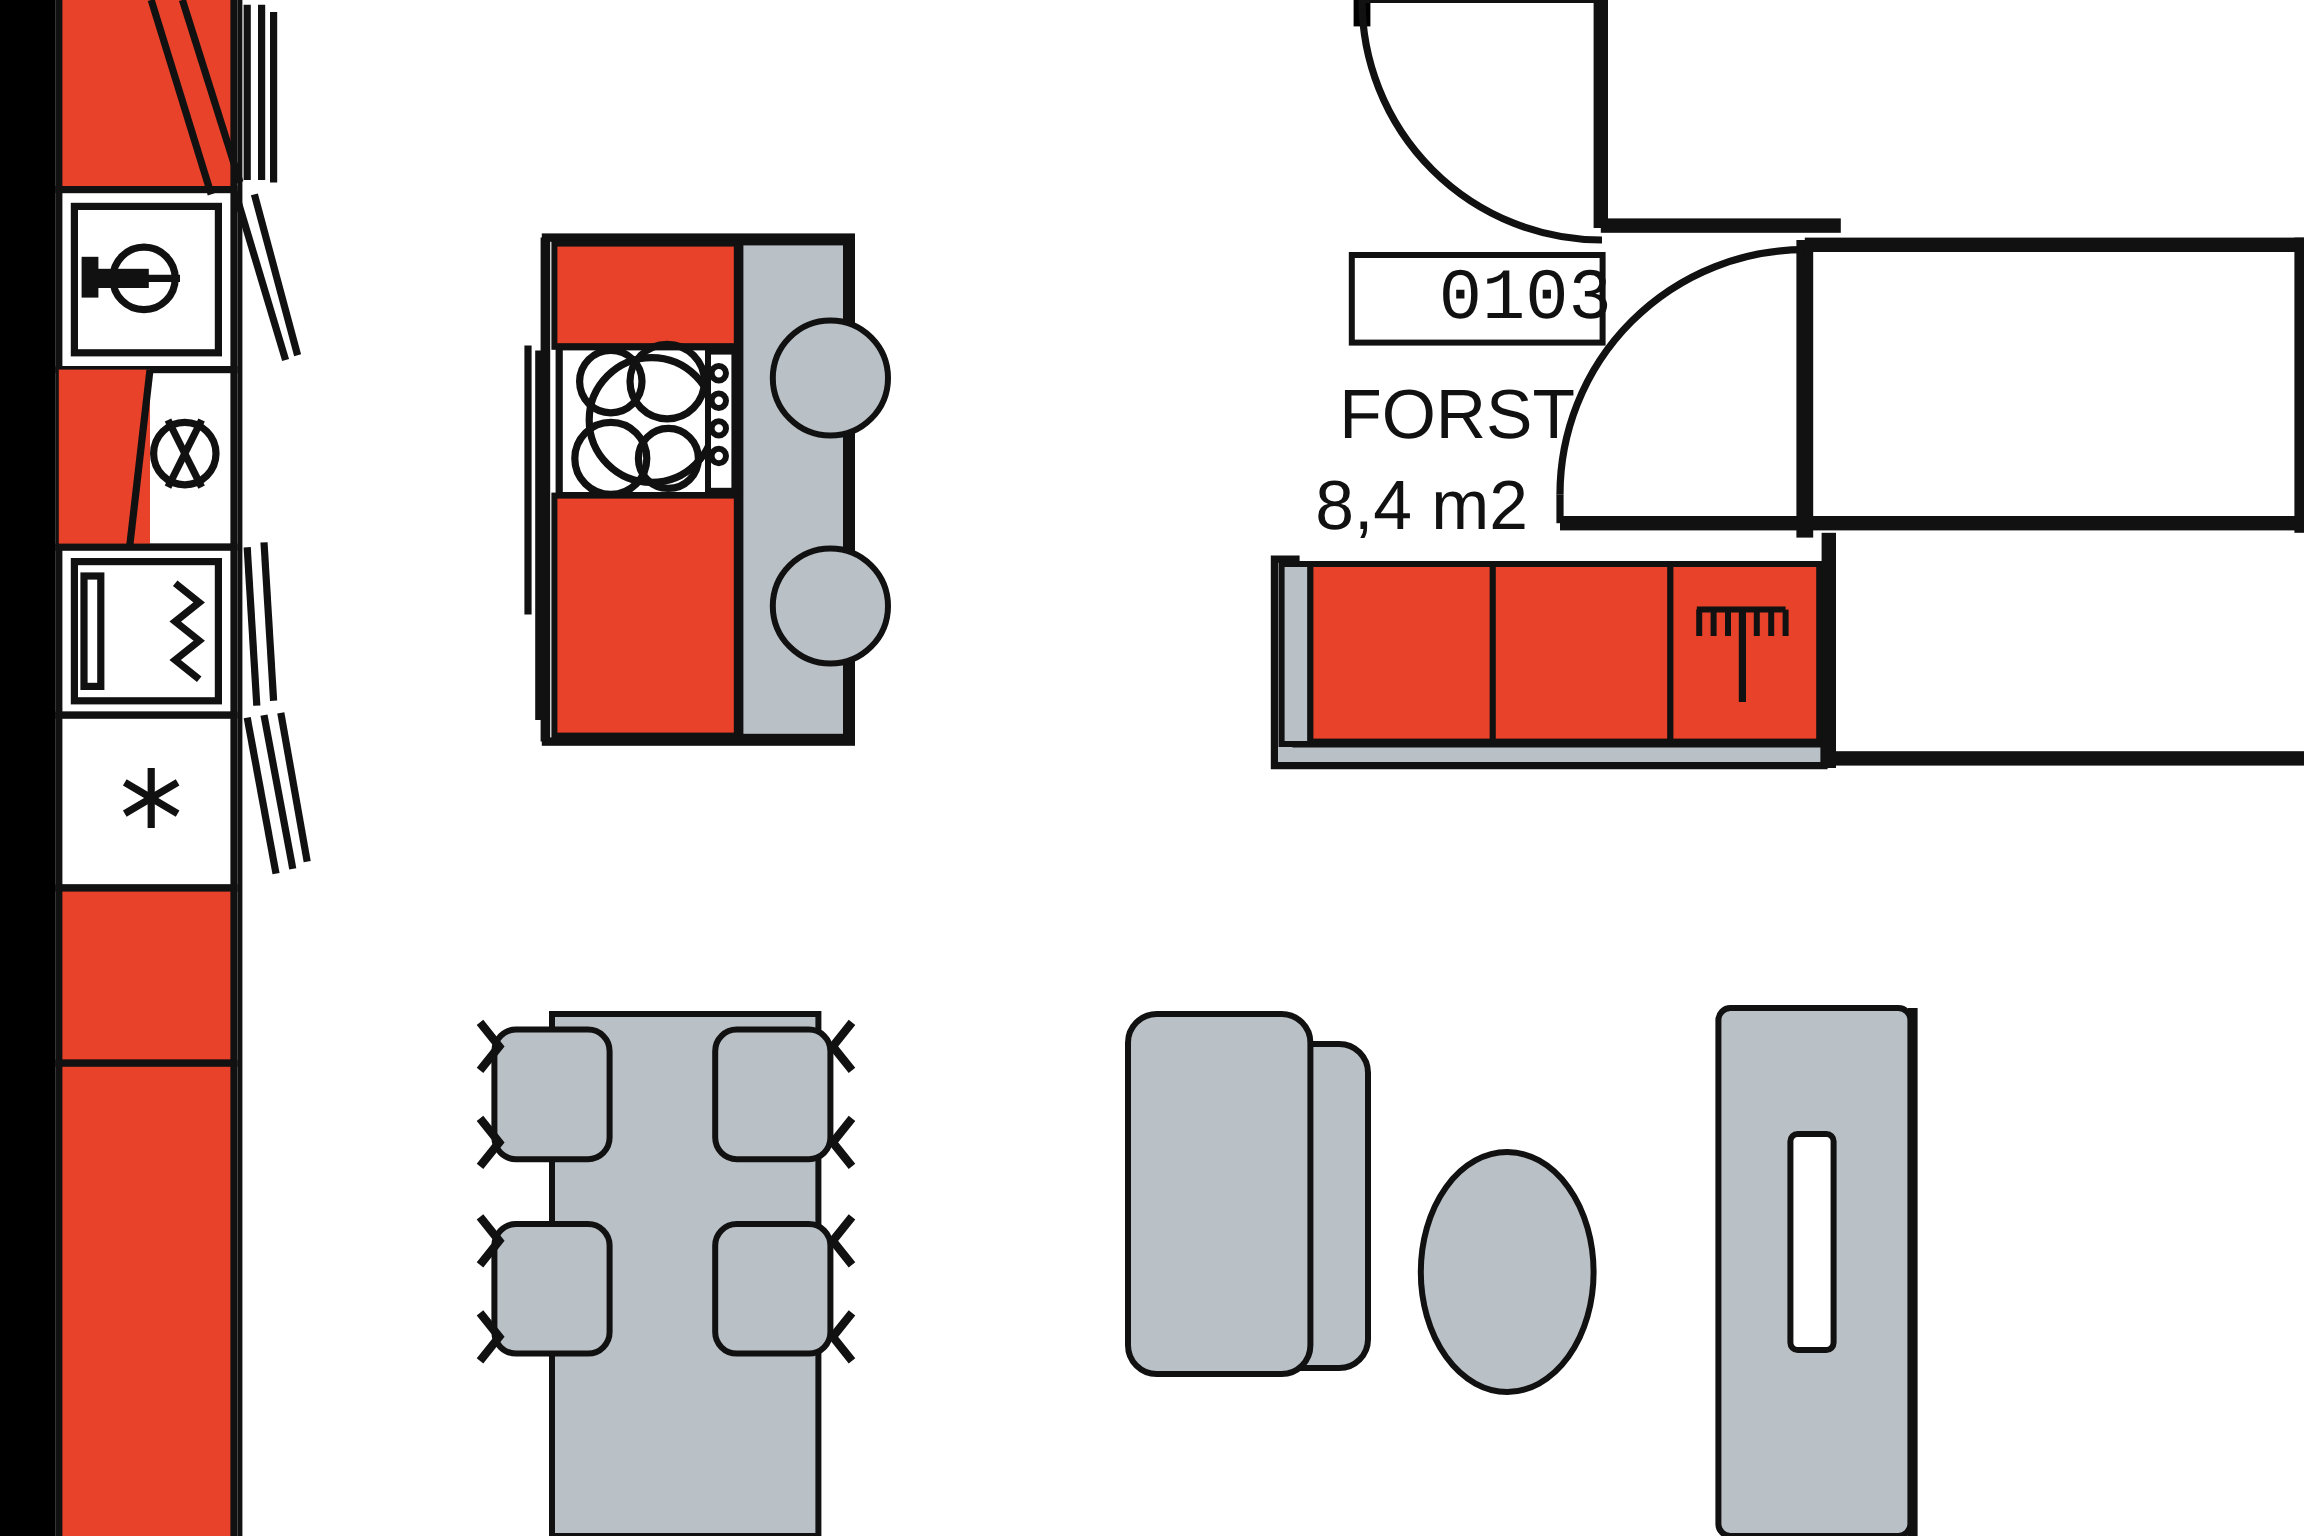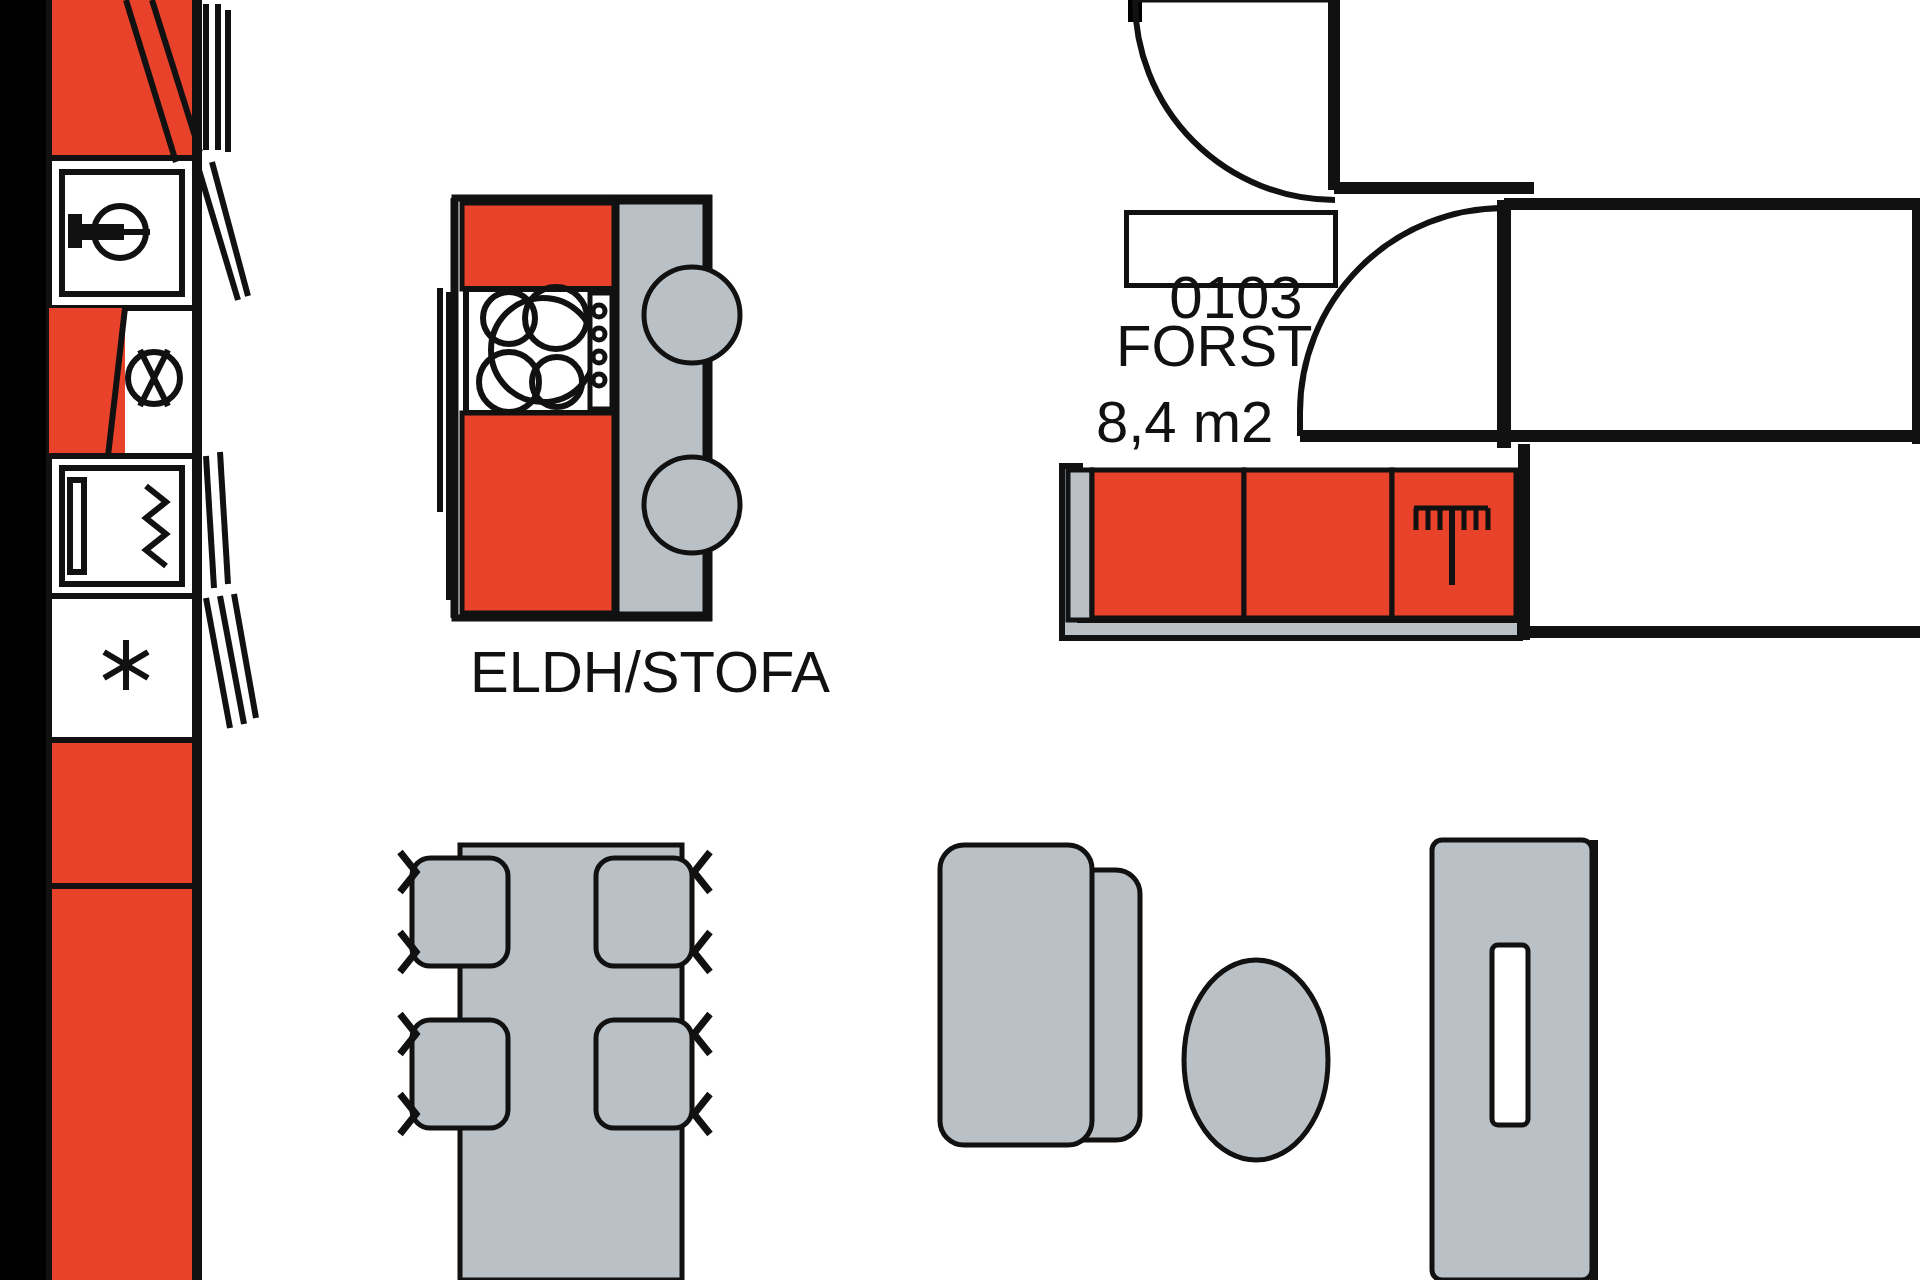--- a/index.html
+++ b/index.html
@@ -3,21 +3,21 @@
 <meta charset="utf-8">
 <style>
   html,body{margin:0;padding:0;background:#ffffff;}
   body{width:1920px;height:1280px;overflow:hidden;font-family:"Liberation Sans",sans-serif;}
   #plan{position:relative;width:1920px;height:1280px;background:#ffffff;}
   svg{display:block;}
   .lbl{position:absolute;color:#111111;font-family:"Liberation Sans",sans-serif;font-weight:400;white-space:nowrap;}
   #eldh-name{left:470px;top:638px;font-size:58px;letter-spacing:0px;}
   #eldh-area{left:536px;top:712px;font-size:58px;}
   #forst-box{position:absolute;left:1124px;top:210px;width:214px;height:78px;border:5px solid #111;background:#fff;box-sizing:border-box;}
-  #forst-num{position:absolute;left:0;top:0;width:214px;height:78px;line-height:70px;text-align:center;font-size:60px;color:#111;font-family:Liberation Sans, sans-serif;margin-top:48px;}
+  #forst-num{position:absolute;left:0;top:0;width:214px;height:78px;line-height:70px;text-align:right;font-size:60px;color:#111;font-family:Liberation Mono, monospace;}
   #forst-name{left:1116px;top:312px;font-size:58px;}
   #forst-area{left:1096px;top:388px;font-size:58px;}
 </style>
 </head>
 <body>
 
 <div id="plan">
 
   <svg width="1920" height="1280" viewBox="0 0 1920 1280">
 
@@ -219,21 +219,20 @@
     </g>
     <g>
       <rect x="1432" y="840" width="160" height="440" rx="10" fill="#B9C0C6" stroke="#111111" stroke-width="5"></rect>
       <rect x="1492" y="945" width="36" height="180" rx="6" fill="#ffffff" stroke="#111111" stroke-width="5"></rect>
       <rect x="1592" y="840" width="330" height="440" fill="#ffffff" stroke="none"></rect>
       <rect x="1590" y="840" width="8" height="440" fill="#111111"></rect>
     </g>
 
   </svg>
 
-  <div class="lbl" id="eldh-name">ELDH/STOFA</div>
 
   <div id="forst-box">
     <div id="forst-num">0103</div>
   </div>
   <div class="lbl" id="forst-name">FORST</div>
   <div class="lbl" id="forst-area">8,4 m2</div>
 
 </div>
 
 </body></html>

